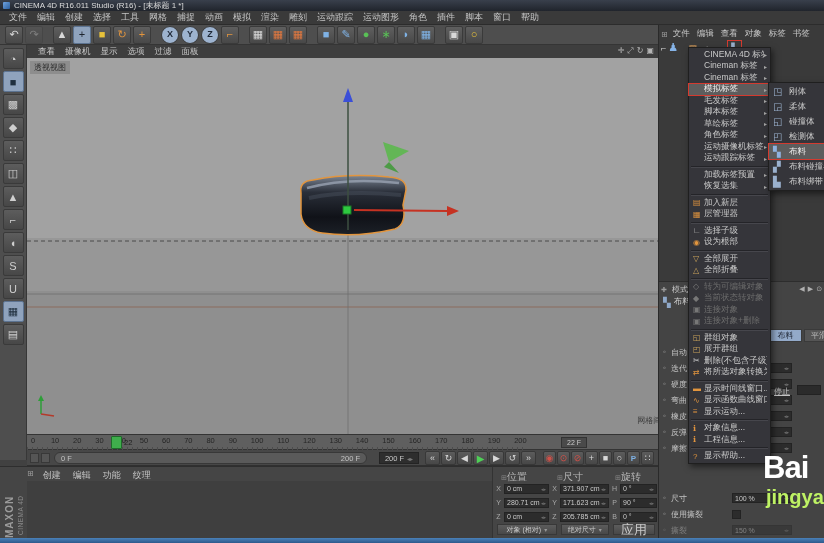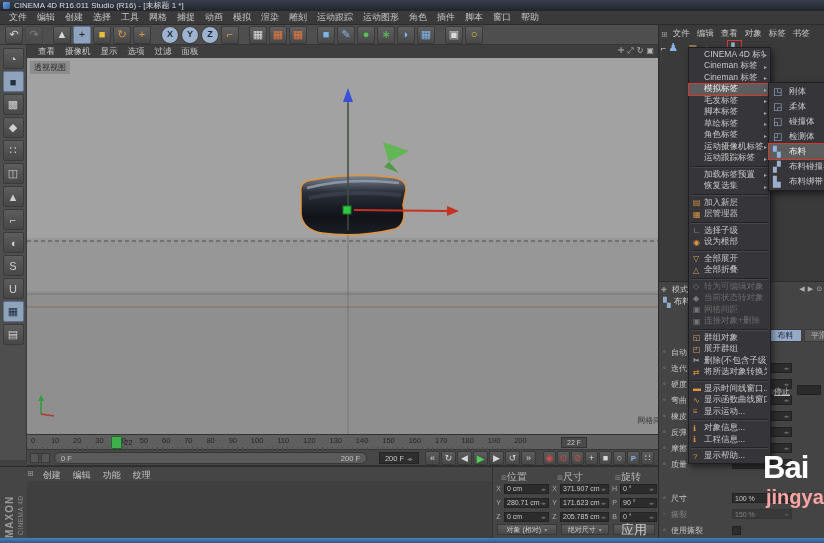--- a/index.html
+++ b/index.html
@@ -161,21 +161,21 @@
   .mi.sep{height:5px;padding:0;}
   .mi.sep .mi-lab{border-top:1px solid #242428;border-bottom:1px solid #46464c;height:0;margin:0 2px;}
   .submenu{left:768px;top:82px;width:78px;background:#35353a;border:1px solid #1f1f1f;z-index:11;
            box-shadow:2px 3px 6px rgba(0,0,0,.5);padding:1px 0;}
   .smi{height:15px;display:flex;align-items:center;gap:4px;padding:0 4px;color:#c9c9c9;font-size:8.5px;white-space:nowrap;}
   .smi .mi-ico{width:12px;font-size:10px;}
   .smi.hl{background:#5d5d5d;color:#eee;}
 
   
   .wm1{left:763px;top:450px;font-size:31px;font-weight:bold;color:#fff;z-index:50;letter-spacing:-1px;}
-  .wm2{left:766px;top:486px;font-size:20px;font-weight:bold;color:#fca5a5;z-index:50;}
+  .wm2{left:766px;top:486px;font-size:20px;font-weight:bold;color:#bef264;z-index:50;}
   .bottombar{left:0;top:538px;width:824px;height:5px;background:linear-gradient(#4a80b8,#2d5a8c);z-index:60;}
 </style>
 </head>
 <body>
 
 <div class="titlebar abs">
   <span class="appicon"></span>
   <span>CINEMA 4D R16.011 Studio (R16) - [未标题 1 *]</span>
 </div>
 
@@ -631,48 +631,43 @@
           <span class="lab">反弹</span>
           <span class="fld"></span>
         </div>
 
         <div class="amrow">
           <span class="dot">∘</span>
           <span class="lab">摩擦</span>
           <span class="fld"></span>
         </div>
 
-        <div class="amrow">
-          <span class="dot">∘</span>
-          <span class="lab">质量</span>
-          <span class="fld"></span>
-        </div>
 
       </div>
     <span class="stoplabel abs">停止</span>
     <span class="stopfld abs"></span>
     <div class="ambottom abs">
 
         <div class="amrow">
           <span class="dot">∘</span>
           <span class="lab">尺寸</span>
           <span class="fld">100 %</span>
         </div>
 
+        <div class="amrow chk">
+          <span class="dot">∘</span>
+          <span class="lab">使用撕裂</span>
+          <span class="fld"></span>
+        </div>
+
         <div class="amrow dis">
           <span class="dot">∘</span>
           <span class="lab">撕裂</span>
           <span class="fld">150 %</span>
         </div>
-
-        <div class="amrow chk">
-          <span class="dot">∘</span>
-          <span class="lab">使用撕裂</span>
-          <span class="fld"></span>
-        </div>
       </div>
     <div class="ambottom abs" style="top:256px;">
 
     <div class="secbar">影响</div>
       </div>
   </div>
 </div>
 
 <div class="ctxmenu abs">
 
@@ -821,21 +816,21 @@
     </div>
 
     <div class="mi dis">
       <span class="mi-ico" style="color:#777">◆</span>
       <span class="mi-lab">当前状态转对象</span>
       <span class="mi-arrow"></span>
     </div>
 
     <div class="mi dis">
       <span class="mi-ico" style="color:#777">▣</span>
-      <span class="mi-lab">网格间距</span>
+      <span class="mi-lab">连接对象</span>
       <span class="mi-arrow"></span>
     </div>
 
     <div class="mi dis">
       <span class="mi-ico" style="color:#777">▣</span>
       <span class="mi-lab">连接对象+删除</span>
       <span class="mi-arrow"></span>
     </div>
 
     <div class="mi sep">

